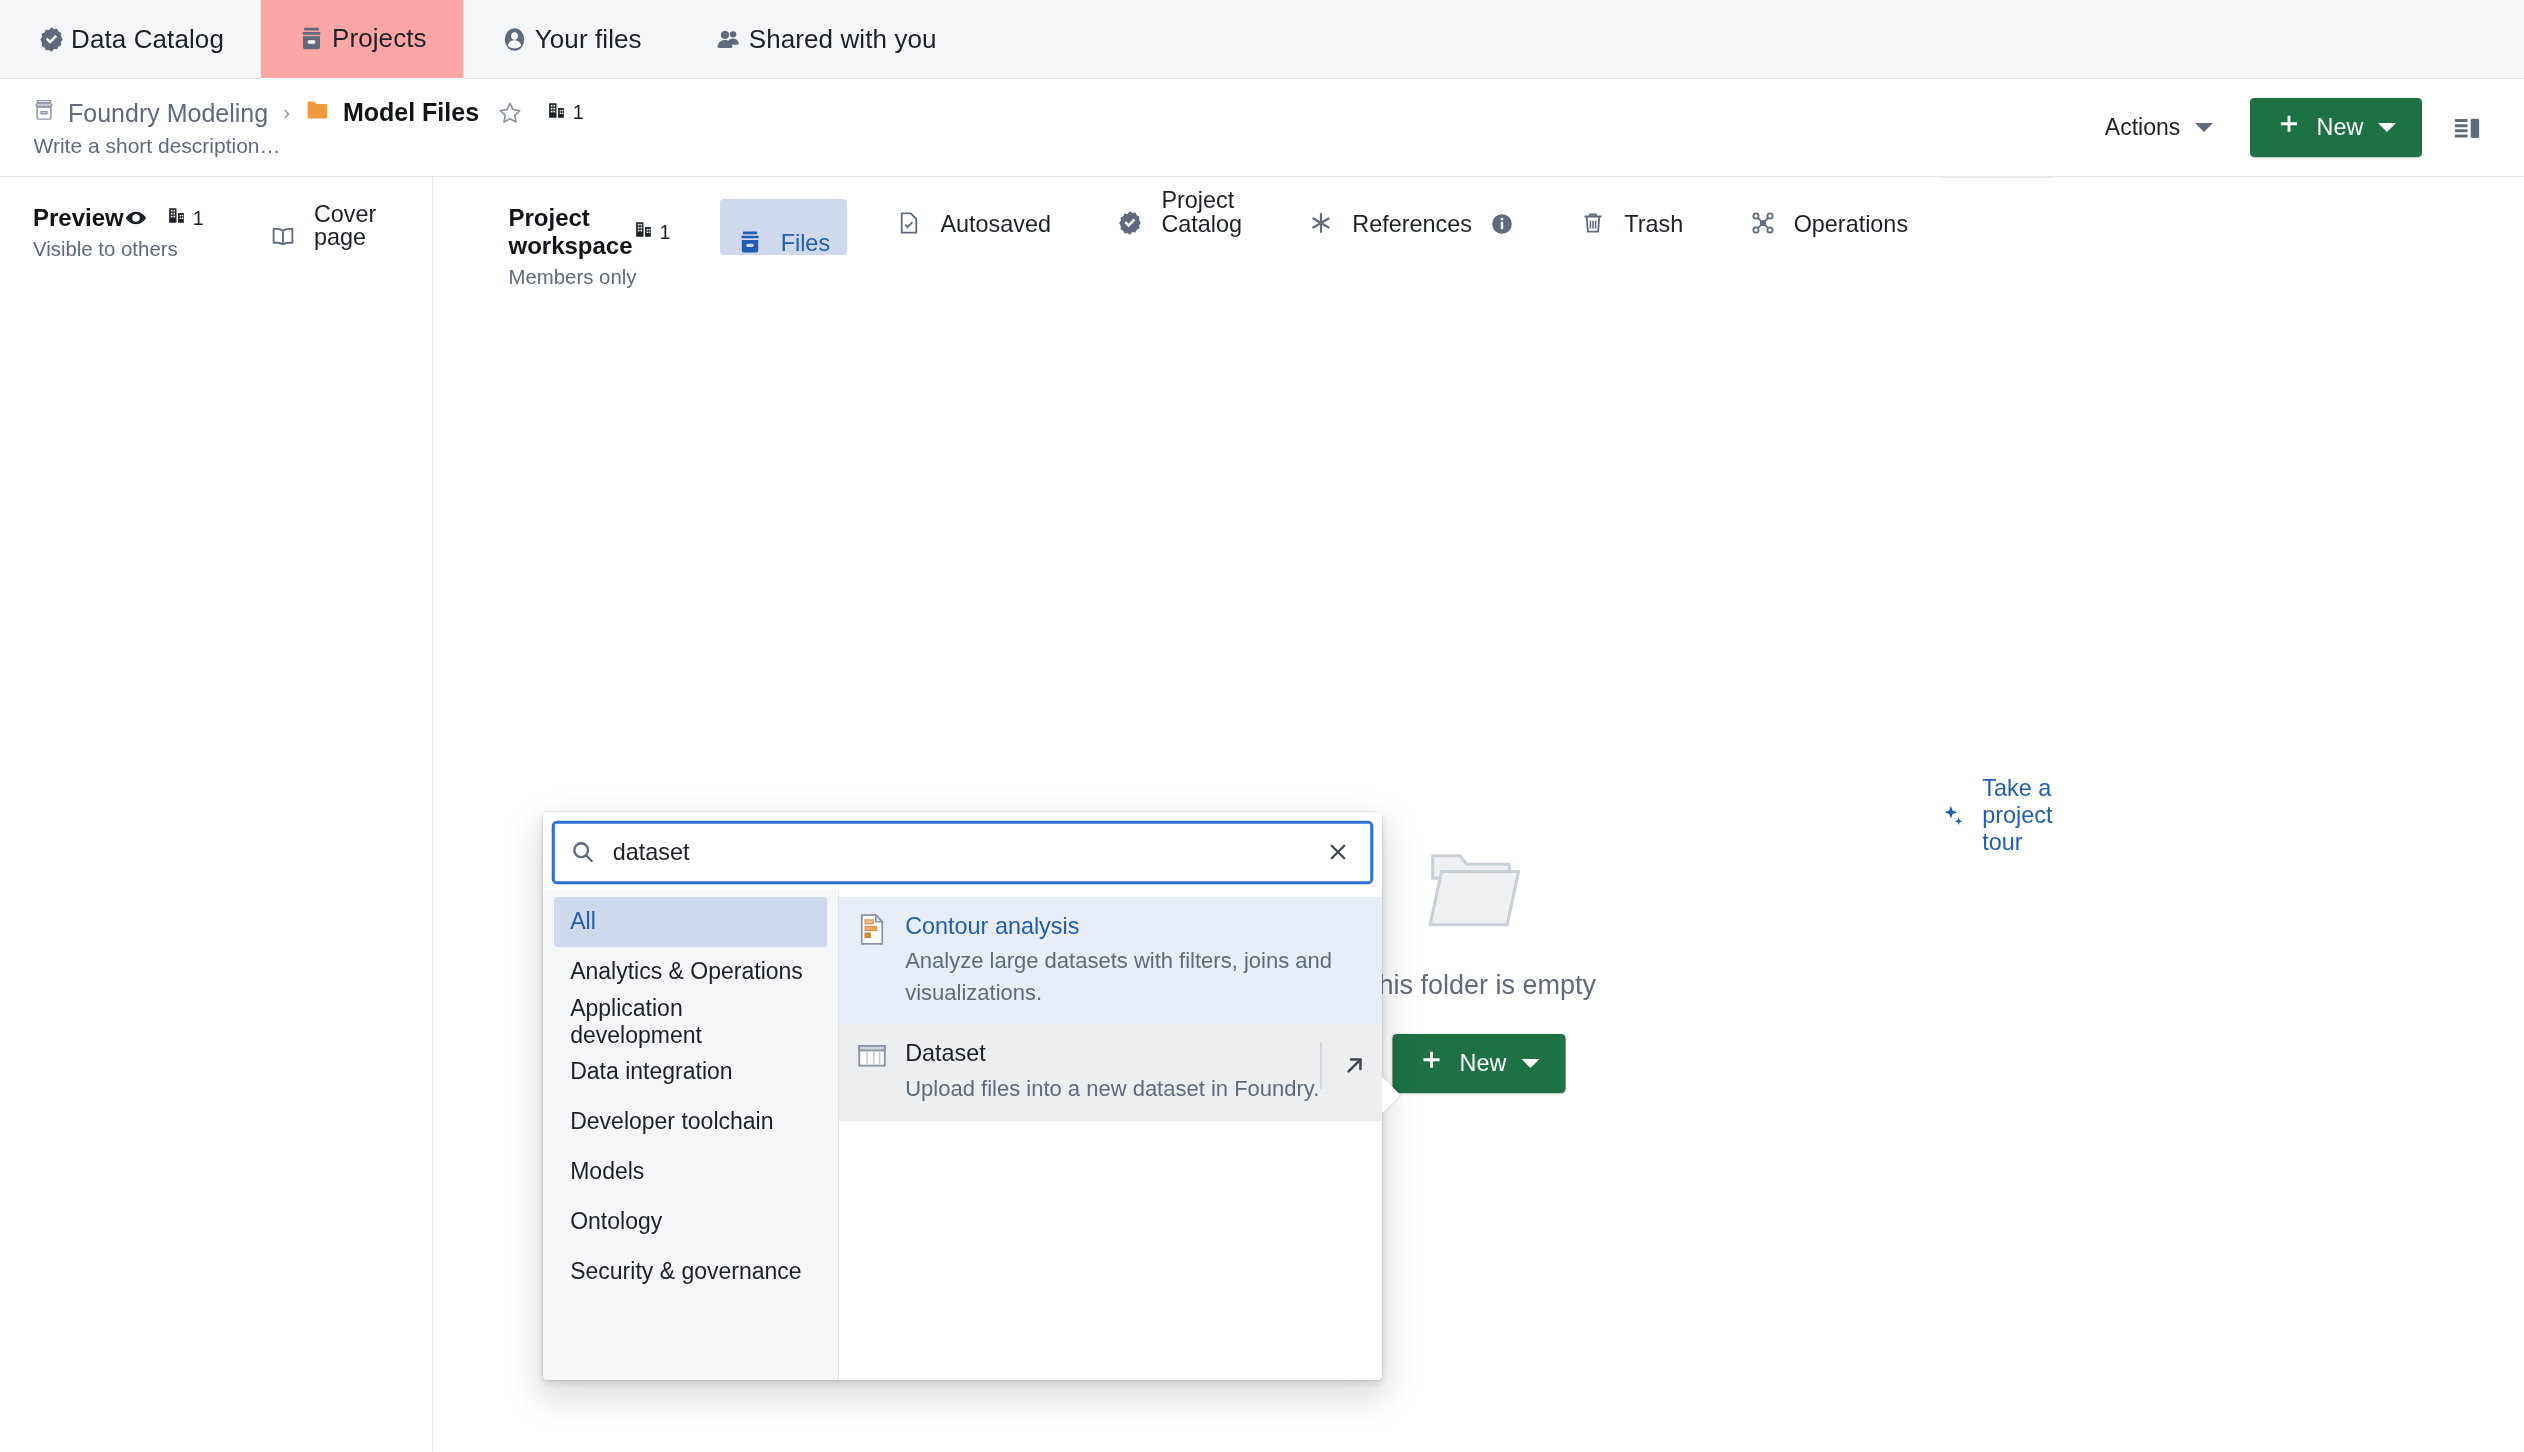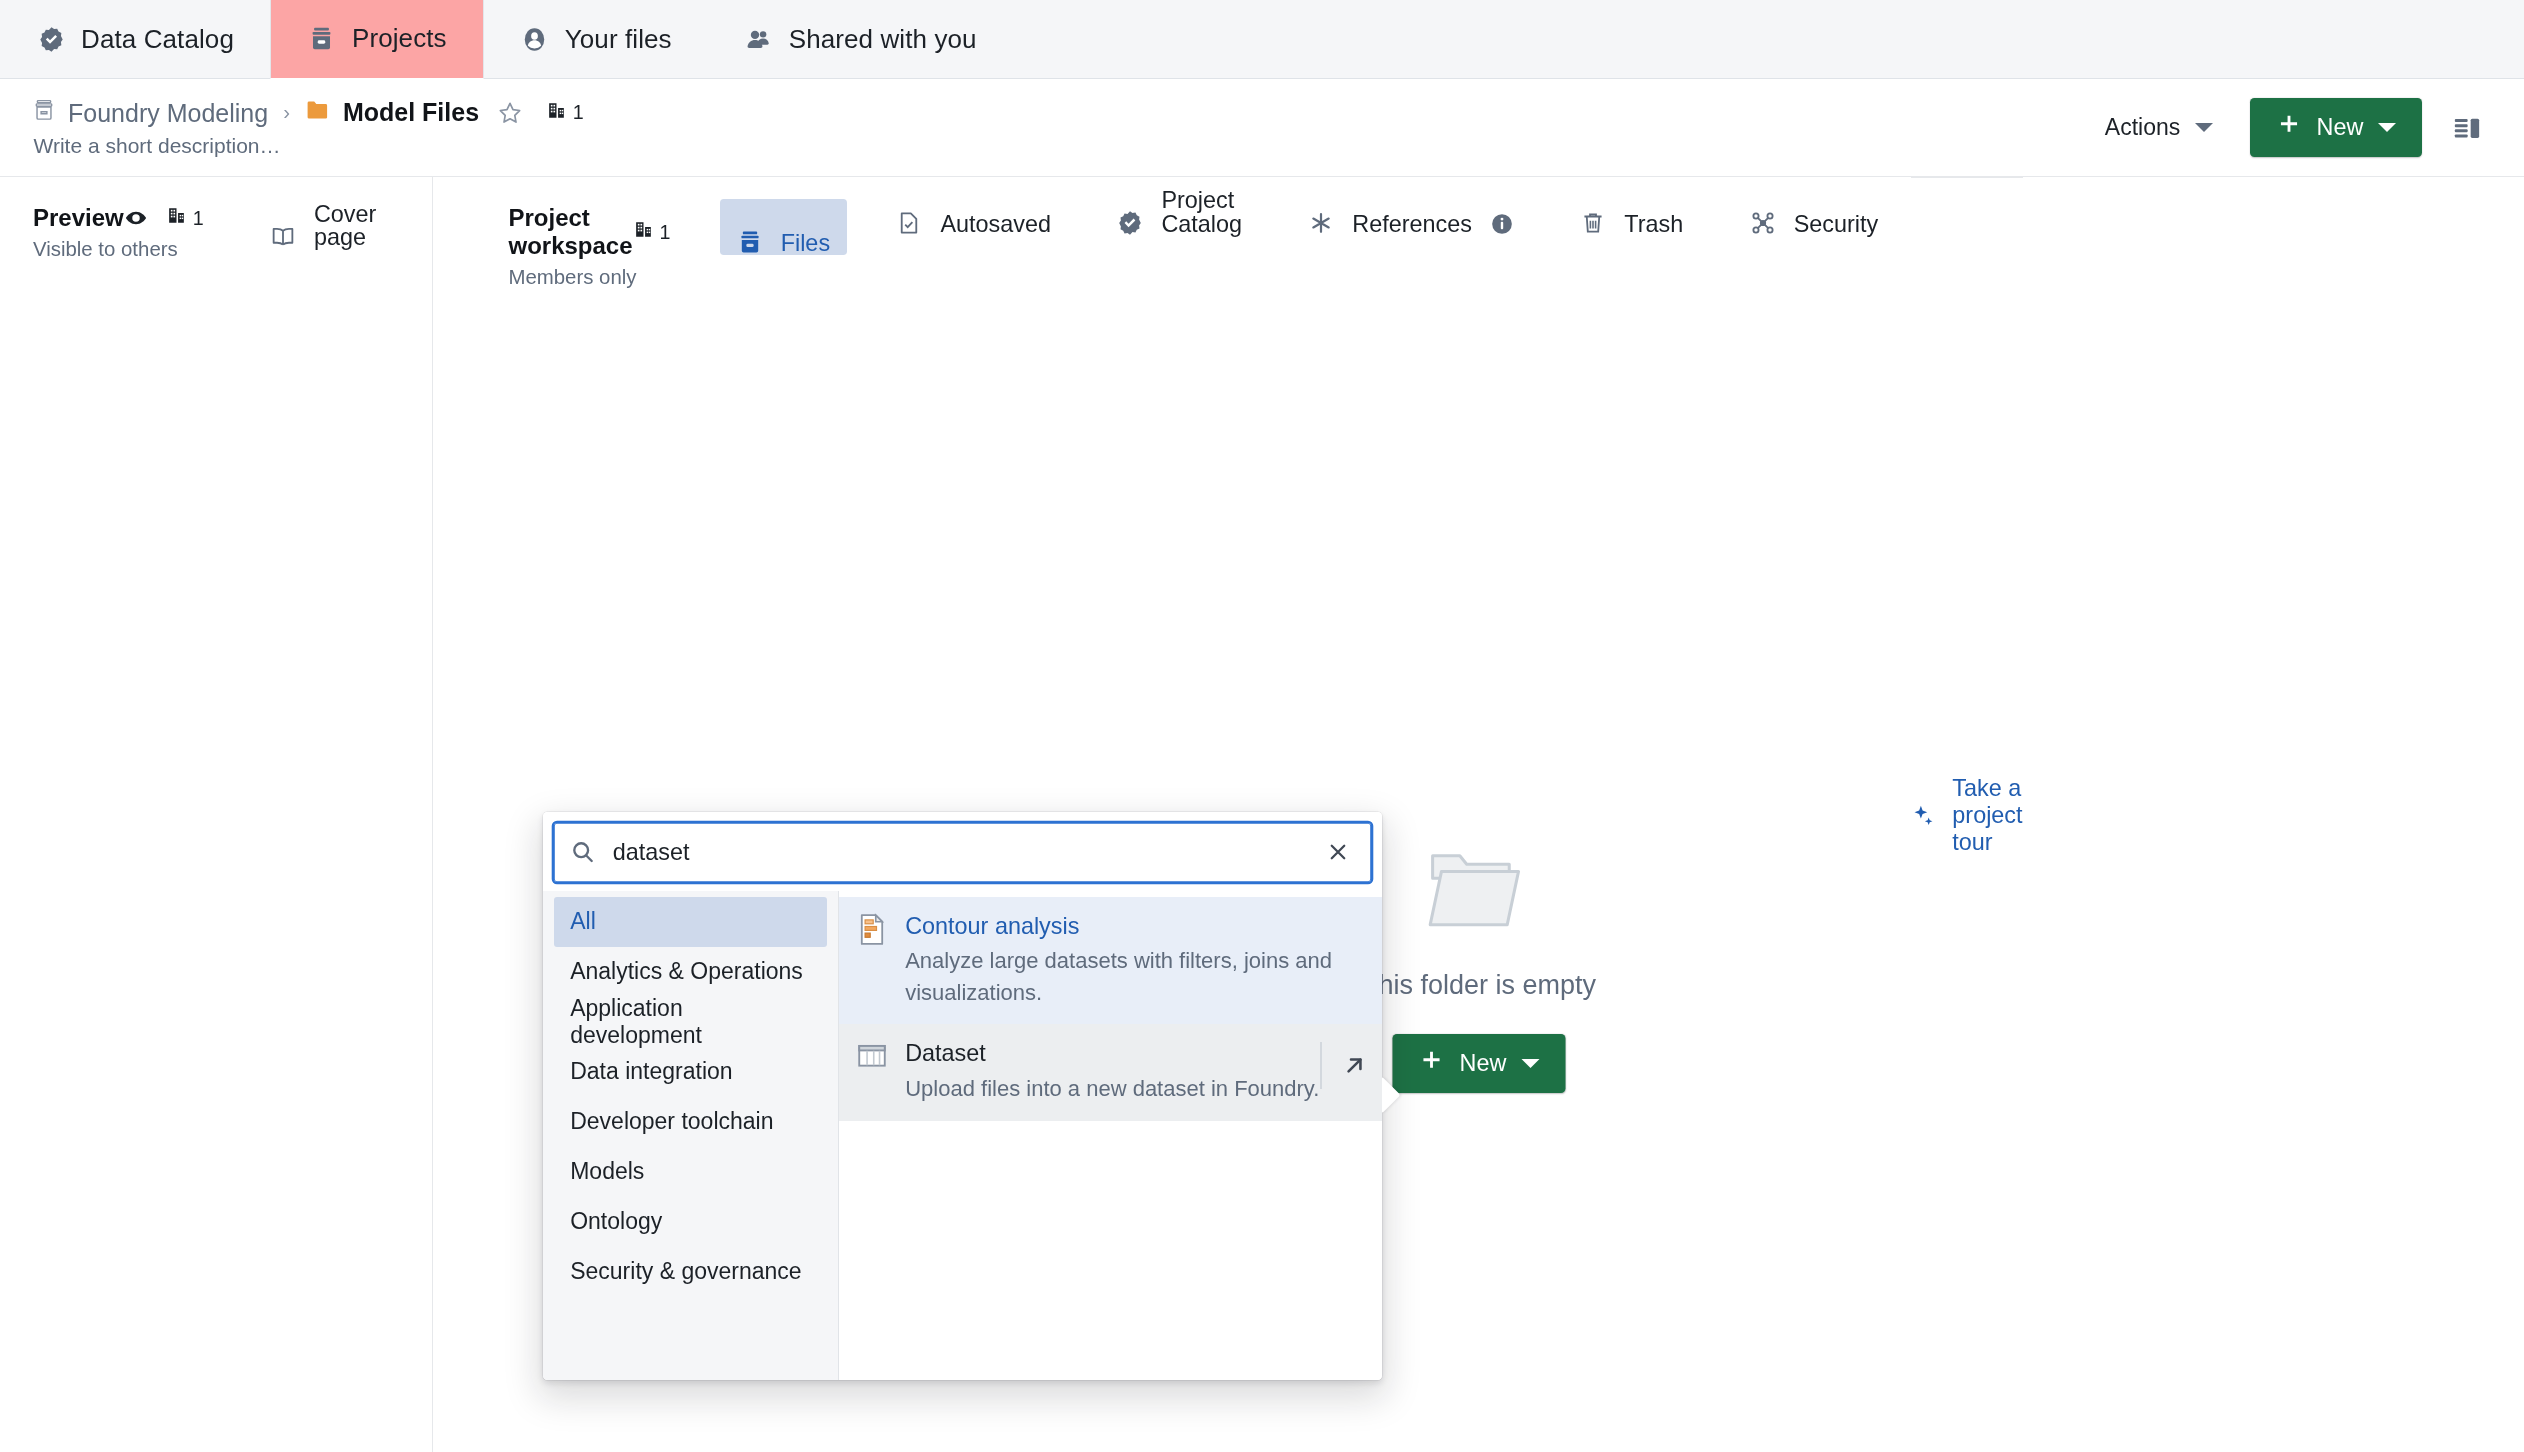--- a/index.html
+++ b/index.html
@@ -15,21 +15,21 @@
   .topnav {
     height: 79px;
     background: #f5f6f8;
     border-bottom: 0.8px solid #dfe3e8;
     display: flex;
     align-items: stretch;
     position: relative;
     z-index: 5;
   }
   .navtab {
-    display: flex; align-items: center; gap: 15px;
+    display: flex; align-items: center; gap: 5px;
     padding: 0 36px;
     font-size: 26px;
     color: #1c2127;
     letter-spacing: 0.1px;
     cursor: pointer;
     position: relative;
     background: transparent;
   }
   .navtab.active {
     background: #fca5a5;
@@ -461,21 +461,21 @@
             <g stroke="#5f6b7c" stroke-width="1.4">
               <path d="M6.2 6.2l7.6 7.6M13.8 6.2l-7.6 7.6"></path>
               <circle cx="4.6" cy="4.6" r="2" fill="#fff"></circle>
               <circle cx="15.4" cy="4.6" r="2" fill="#fff"></circle>
               <circle cx="4.6" cy="15.4" r="2" fill="#fff"></circle>
               <circle cx="15.4" cy="15.4" r="2" fill="#fff"></circle>
             </g>
             <circle cx="10" cy="10" r="2.4" fill="#5f6b7c"></circle>
           </svg>
       </span>
-      <span class="lbl">Security</span>
+      <span class="lbl">Operations</span>
     </div>
 
     <div class="sb-spacer"></div>
 
     <div class="sb-footer">
       <div class="tour-link">
         <span style="display:flex;align-items:center;">
           <svg width="26" height="26" viewBox="0 0 20 20">
               <path fill="#215db0" d="M7.6 2.2l1.3 3.6 3.6 1.3-3.6 1.3-1.3 3.6-1.3-3.6L2.7 7.1l3.6-1.3z"></path>
               <path fill="#215db0" d="M13.6 11.2l.8 2.1 2.1.8-2.1.8-.8 2.1-.8-2.1-2.1-.8 2.1-.8z"></path>

